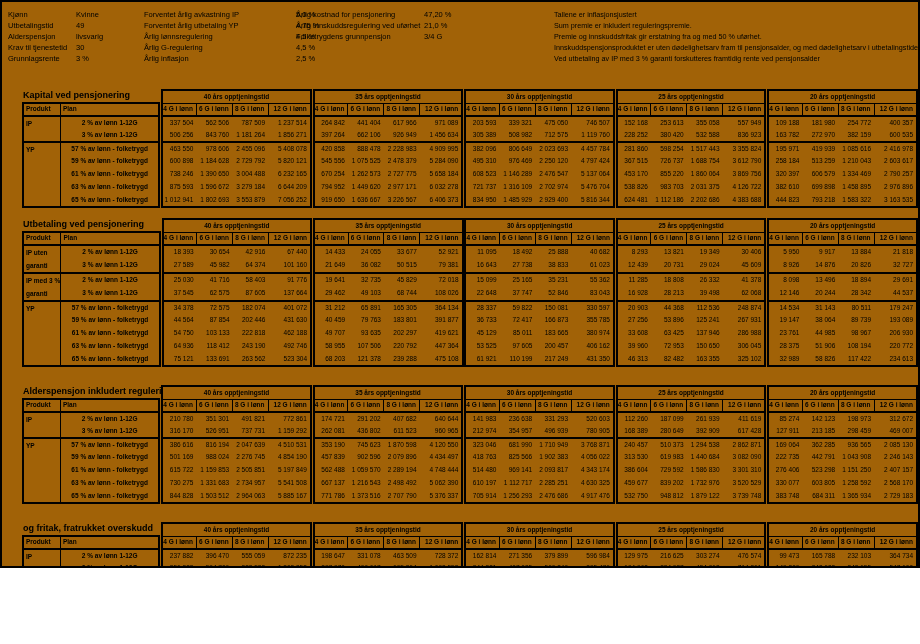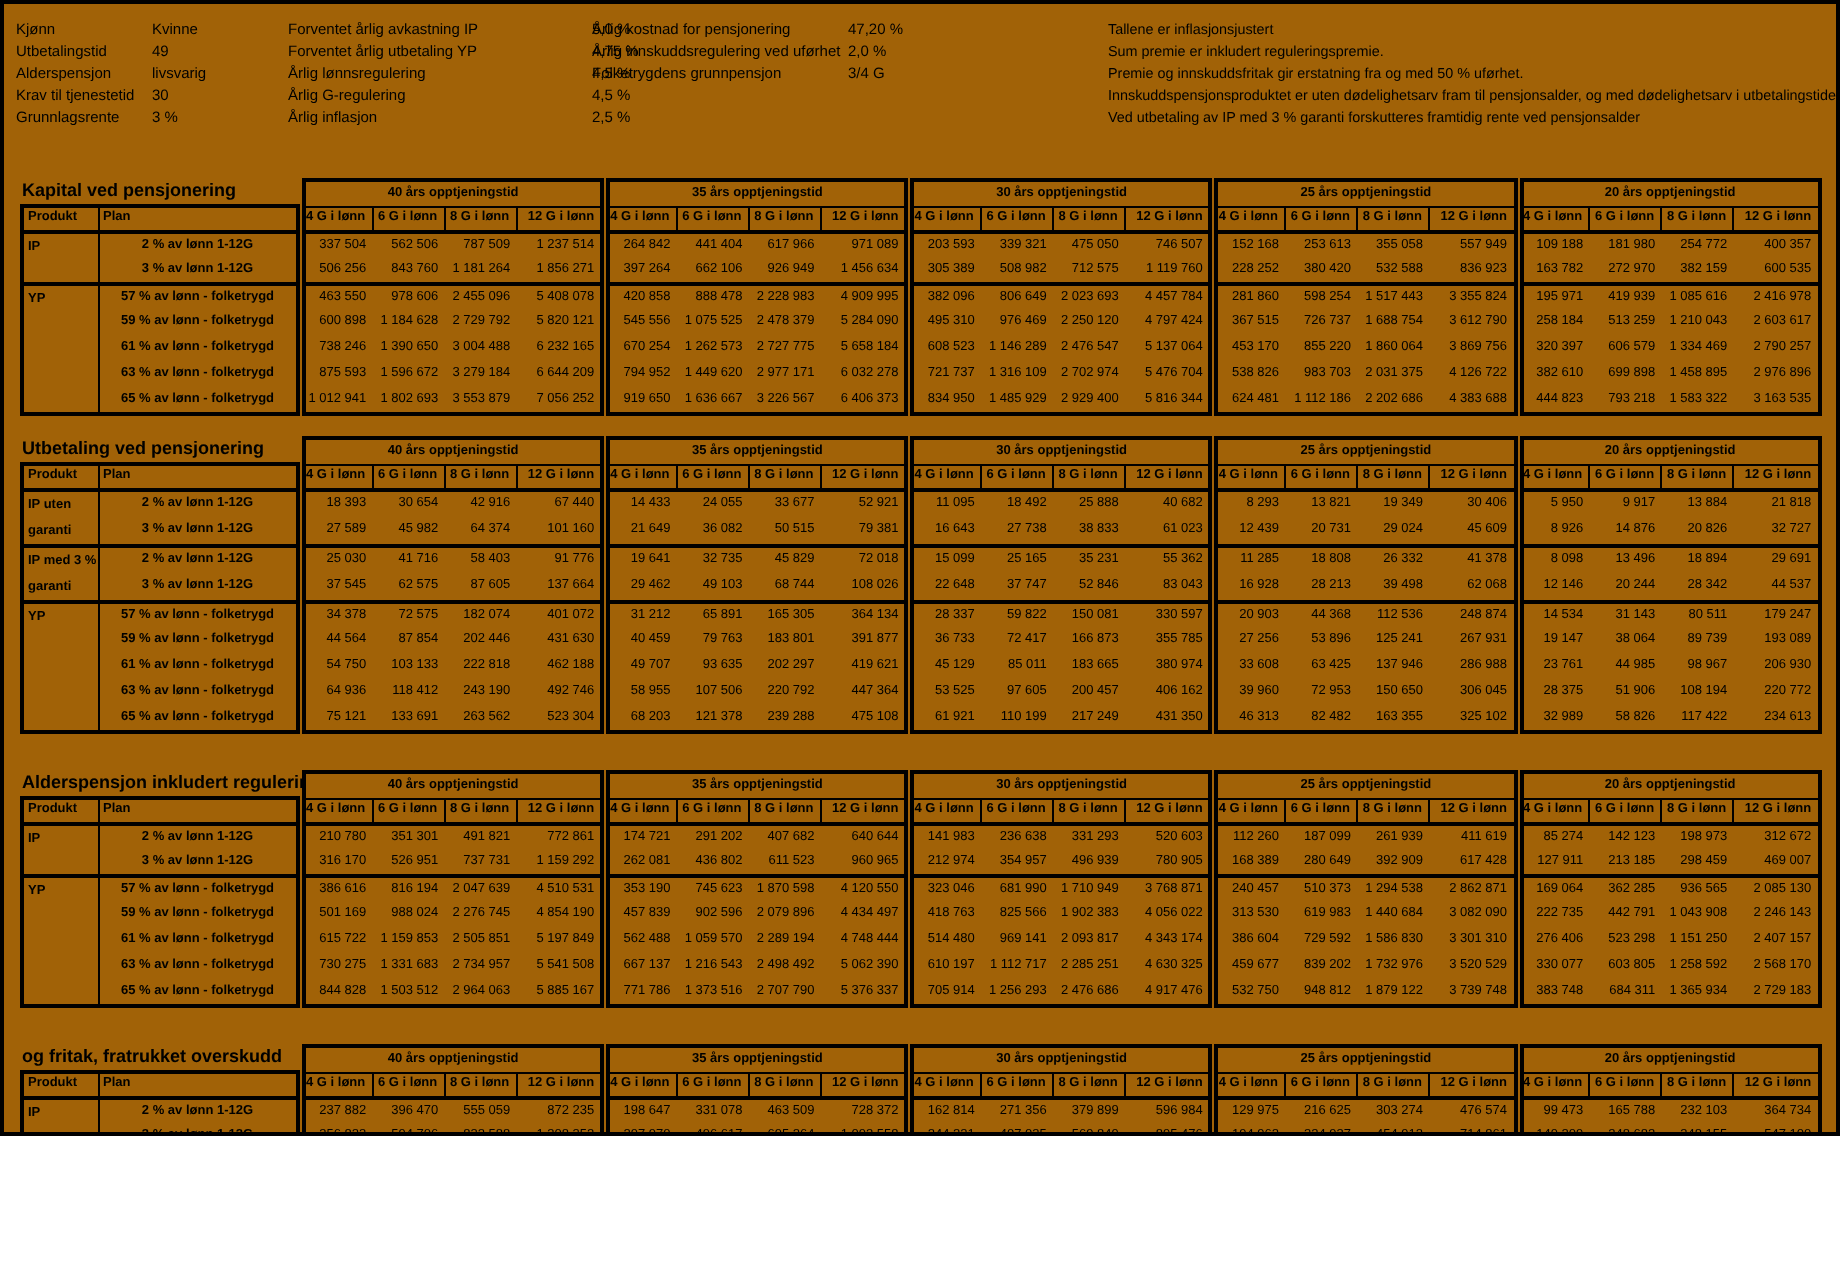--- a/index.html
+++ b/index.html
@@ -9,21 +9,21 @@
   .params{position:relative;height:62px;padding-top:7px}
   .pcol{position:absolute;top:7px}
   .pcol1{left:6px}.pcol2{left:142px}.pcol3{left:294px}
   .prow{display:flex;line-height:11px;font-size:7.5px;white-space:nowrap}
   .pcol1 .plabel{width:68px}.pcol2 .plabel{width:152px}.pcol3 .plabel{width:128px}
   .plabel{flex:none}
   .pvalue{flex:none}
   .notes{position:absolute;left:552px;top:7px}
   .nline{line-height:11px;font-size:7.2px;white-space:nowrap}
   
-  .section{margin-left:8px}
+  .section{margin-left:20px}
   .s1{margin-top:18px}.s2{margin-top:10px}.s3{margin-top:18px}.s4{margin-top:18px}
   table.sec{border-collapse:collapse;table-layout:fixed;line-height:1;font-size:6.5px}
   .c-prod{width:38px}.c-plan{width:100px}.c-sp{width:3px}
   .c1{width:33px}.c2{width:36px}.c3{width:36px}.c4{width:43px}
   tr.trow,tr.hrow,tr.drow{height:13px}
   td,th{padding:0;overflow:hidden;white-space:nowrap}
   .sp{border:none}
   .titlecell{position:relative;border:none}
   .title{position:absolute;bottom:1px;left:0;font-size:9px;font-weight:bold;line-height:11px;white-space:nowrap}
   th.group{border:2px solid #000;border-bottom:1px solid #000;font-weight:bold;text-align:center;font-size:6.5px}
@@ -91,21 +91,21 @@
           <span class="pvalue">2,5 %</span>
         </div>
       </div>
     <div class="pcol pcol3">
         <div class="prow">
           <span class="plabel">Årlig kostnad for pensjonering</span>
           <span class="pvalue">47,20 %</span>
         </div>
         <div class="prow">
           <span class="plabel">Årlig innskuddsregulering ved uførhet</span>
-          <span class="pvalue">2,0 %</span>
+          <span class="pvalue">21,0 %</span>
         </div>
         <div class="prow">
           <span class="plabel">Folketrygdens grunnpensjon</span>
           <span class="pvalue">3/4 G</span>
         </div>
       </div>
     <div class="notes">
         <div class="nline">Tallene er inflasjonsjustert</div>
         <div class="nline">Sum premie er inkludert reguleringspremie.</div>
         <div class="nline">Premie og innskuddsfritak gir erstatning fra og med 50 % uførhet.</div>

